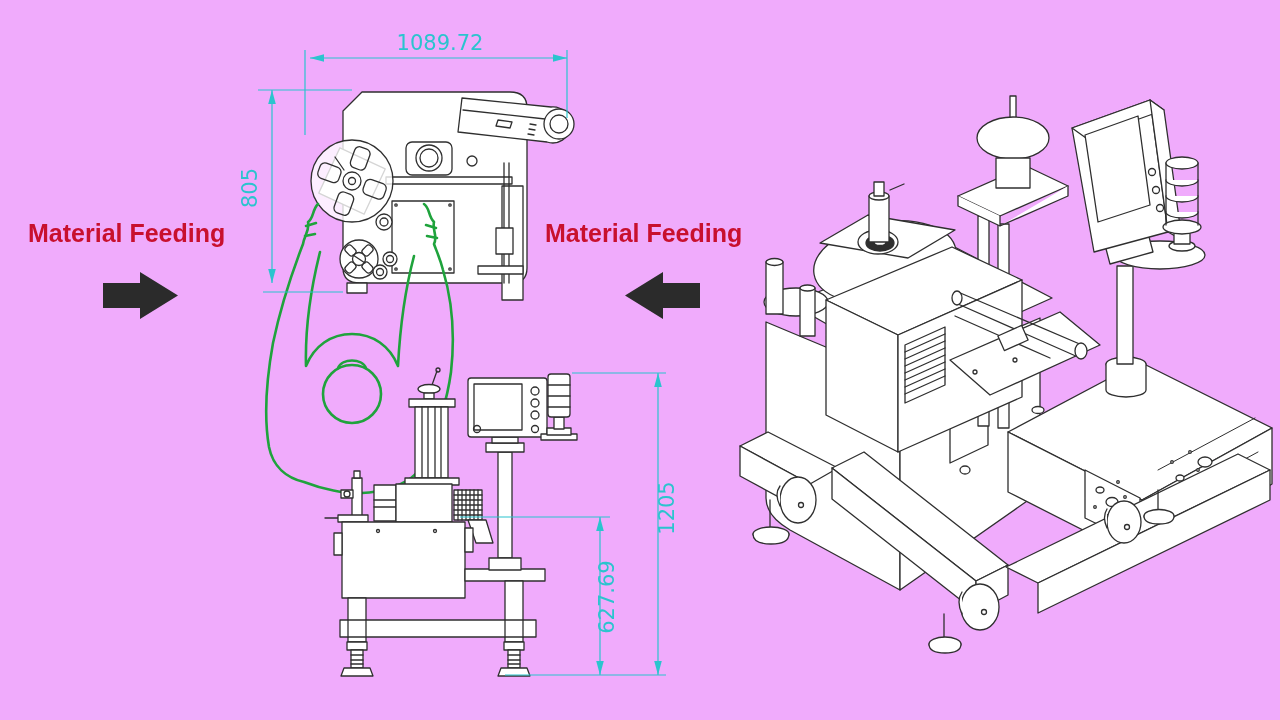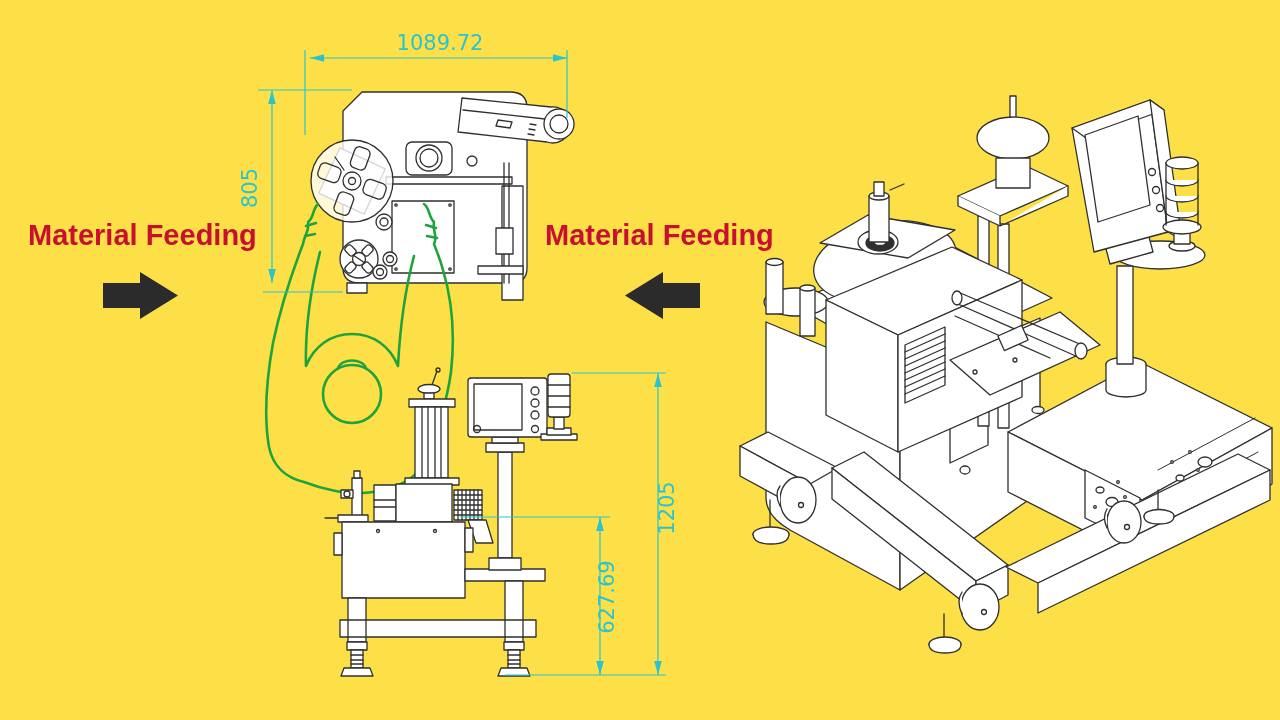--- a/index.html
+++ b/index.html
@@ -1,19 +1,19 @@
 <!DOCTYPE html>
 <html><head>
 <meta charset="utf-8">
 <style>
   html,body{margin:0;padding:0;background:#ffffff;}
-  .stage{position:relative;width:1280px;height:720px;background:#fde047;overflow:hidden;
+  .stage{position:relative;width:1280px;height:720px;background:#f0abfc;overflow:hidden;
          font-family:"Liberation Sans",sans-serif;}
   .stage svg{position:absolute;left:0;top:0;}
-  .feed-label{position:absolute;font-weight:700;font-size:29px;line-height:1.1;
+  .feed-label{position:absolute;font-weight:700;font-size:25px;line-height:1.1;
               color:#C8102E;white-space:nowrap;font-family:"Liberation Sans",sans-serif;}
   .dim-text{font-family:"DejaVu Sans",sans-serif;font-size:21px;fill:#2BC4CE;}
 </style>
 </head>
 <body>
 
 <div class="stage">
 
 <svg width="1280" height="720" viewBox="0 0 1280 720">
 

